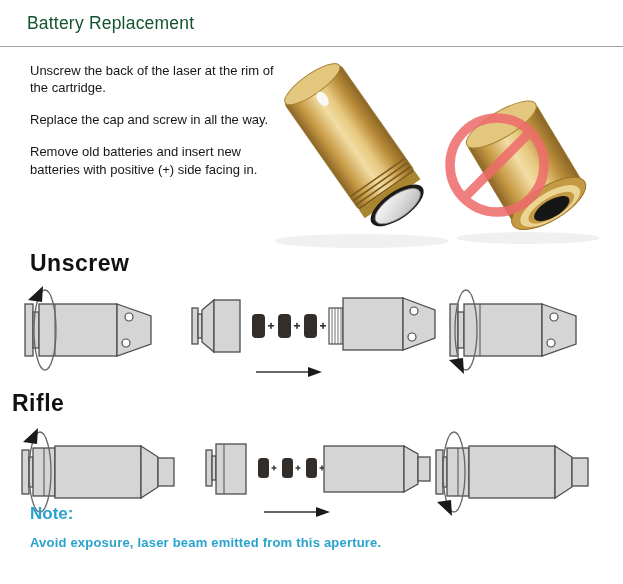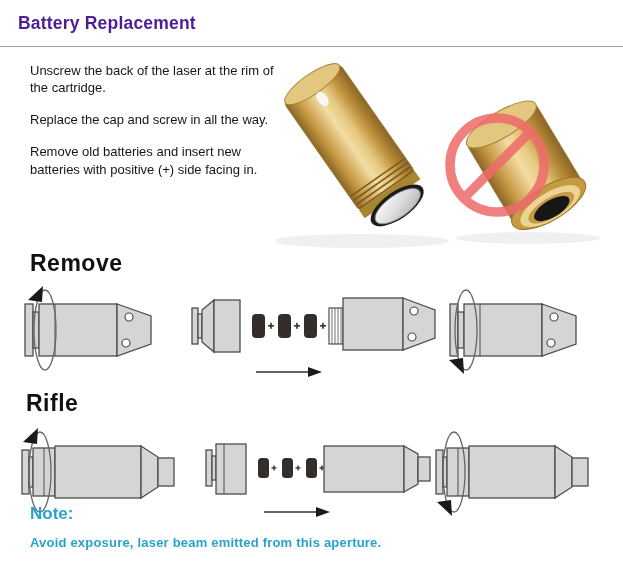--- a/index.html
+++ b/index.html
@@ -1,25 +1,25 @@
 <!DOCTYPE html>
 <html><head>
 <meta charset="utf-8">
 <style>
   html,body{margin:0;padding:0;background:#fff;}
   .page{position:relative;width:623px;height:584px;background:#ffffff;overflow:hidden;
         font-family:"Liberation Sans", sans-serif;}
   .abs{position:absolute;}
-  .title{left:18px;top:13px;font-size:17.5px;font-weight:700;color:#4c1d95;letter-spacing:.2px;}
+  .title{left:27px;top:13px;font-size:17.5px;font-weight:400;color:#14532d;letter-spacing:.2px;}
   .divider{left:0;top:46px;width:623px;height:1px;background:#9f9f9f;}
   .instructions{left:30px;top:62px;width:246px;color:#161616;font-size:13px;line-height:1.32;}
   .instructions p{margin:0 0 15px 0;}
   .section-heading{font-size:23px;font-weight:700;color:#111;letter-spacing:.5px;}
   .pistol-heading{left:30px;top:250px;}
-  .rifle-heading{left:26px;top:390px;text-align:right;}
+  .rifle-heading{left:12px;top:390px;text-align:right;}
   .note-label{left:30px;top:504px;font-size:17px;font-weight:700;color:#29a3cd;}
   .note-text{left:30px;top:535px;font-size:13px;font-weight:700;color:#29a3cd;letter-spacing:.2px;}
   svg{display:block;}
 </style>
 </head>
 <body>
 
 <div class="page">
 
   <div class="abs title">Battery Replacement</div>
@@ -74,21 +74,21 @@
       <ellipse cx="0" cy="51" rx="26" ry="10" fill="#c49a45"></ellipse>
       <ellipse cx="0" cy="52" rx="20" ry="8.5" fill="#161616"></ellipse>
     </g>
 
     <g opacity="0.85">
       <circle cx="221" cy="113" r="47" fill="none" stroke="#ee6b6b" stroke-width="9.5"></circle>
       <line x1="254" y1="80" x2="188" y2="146" stroke="#ee6b6b" stroke-width="9.5" stroke-linecap="round"></line>
     </g>
   </svg>
 
-  <div class="abs section-heading pistol-heading">Remove</div>
+  <div class="abs section-heading pistol-heading">Unscrew</div>
 
   <svg class="abs" style="left:14px;top:280px;" width="600" height="108" viewBox="0 0 600 108">
     <defs>
       <g id="pcart">
         <rect x="0" y="2" width="8" height="52" fill="#d5d5d5" stroke="#4e4e4e" stroke-width="1.3"></rect>
         <rect x="8" y="10" width="6" height="36" fill="#d5d5d5" stroke="#4e4e4e" stroke-width="1.3"></rect>
         <rect x="14" y="2" width="78" height="52" fill="#d5d5d5" stroke="#4e4e4e" stroke-width="1.3"></rect>
         <line x1="30" y1="2" x2="30" y2="54" stroke="#4e4e4e" stroke-width="1"></line>
         <polygon points="92,2 126,14 126,42 92,54" fill="#d5d5d5" stroke="#4e4e4e" stroke-width="1.3"></polygon>
         <circle cx="104" cy="15" r="4" fill="#fff" stroke="#4e4e4e" stroke-width="1.2"></circle>

